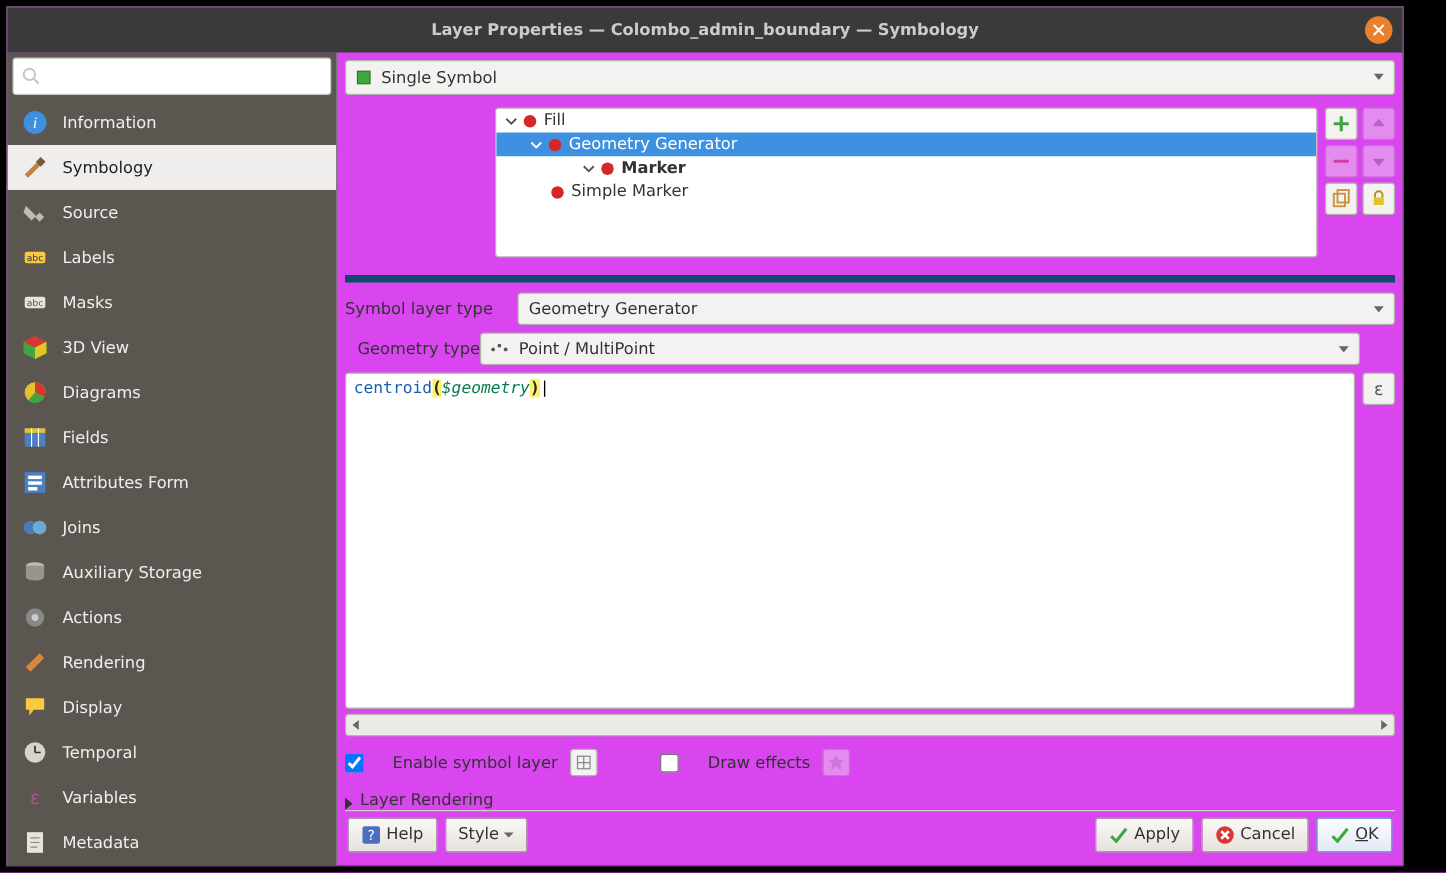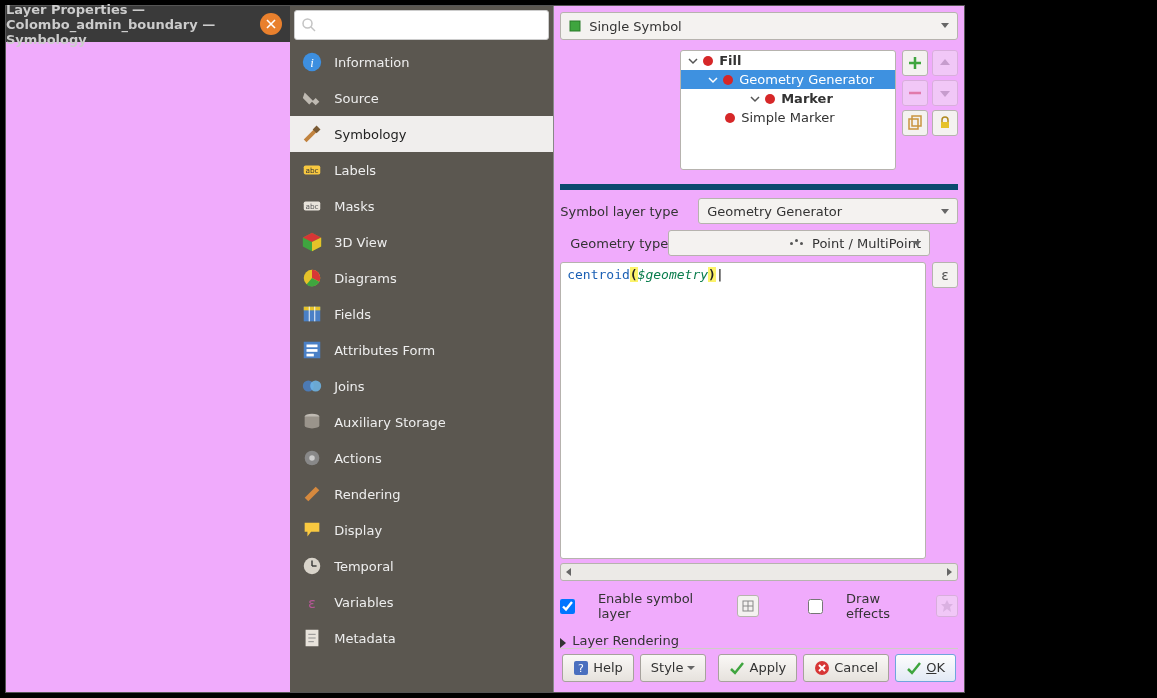--- a/index.html
+++ b/index.html
@@ -1,17 +1,17 @@
 <!DOCTYPE html>
 <html><head>
 <meta charset="utf-8">
 <style>
 * { box-sizing: border-box; margin: 0; padding: 0; }
 body { font-family: "DejaVu Sans", "Liberation Sans", Arial, sans-serif; font-size: 13px; background: #000; color: #333; width: 1157px; height: 698px; overflow: hidden; }
-.window { width: 960px; height: 688px; margin: 5px; background: #f0abfc; border: 1px solid #555; position: relative; display: flex; flex-direction: row; }
+.window { width: 1118px; height: 688px; margin: 5px; background: #d946ef; border: 1px solid #555; position: relative; display: flex; flex-direction: column; }
 .titlebar { height: 36px; background: #3a3a3a; color: #ccc; display: flex; align-items: center; justify-content: center; position: relative; font-weight: bold; }
 .titlebar-close { position: absolute; right: 8px; top: 7px; width: 22px; height: 22px; background: #e9802d; border-radius: 50%; display: flex; align-items: center; justify-content: center; color: #fff; font-weight: bold; cursor: pointer; }
 .body { display: flex; flex: 1; min-height: 0; }
 .sidebar { width: 264px; background: #5b5750; display: flex; flex-direction: column; border-right: 1px solid #888; }
 .search-row { background: #fff; height: 30px; border: 1px solid #ccc; margin: 4px; border-radius: 3px; display: flex; align-items: center; padding: 0 6px; }
 .search-row svg { width: 16px; height: 16px; opacity: 0.5; }
 .search-row input { flex: 1; border: none; outline: none; font-size: 13px; margin-left: 4px; }
 .sidebar-list { flex: 1; overflow: auto; }
 .sb-item { height: 36px; display: flex; align-items: center; padding: 0 10px; color: #eee; cursor: pointer; }
 .sb-item.active { background: #f0eeed; color: #222; }
@@ -83,36 +83,36 @@
       <div class="sidebar-list">
         <div class="sb-item">
             <span class="sb-icon">
               <svg class="qicon" viewBox="0 0 24 24">
                 <circle cx="12" cy="12" r="10" fill="#3d8fe0"></circle>
                 <text x="12" y="17" font-size="14" font-style="italic" fill="#fff" text-anchor="middle" font-family="serif">i</text>
               </svg>
             </span>
             <span>Information</span>
           </div>
-        <div class="sb-item">
-            <span class="sb-icon">
-              <svg class="qicon" viewBox="0 0 24 24">
-                <path d="M4 6 L13 15 L16 12 L20 16 L16 20 L12 16 L9 19 L2 12 Z" fill="#bfbab2"></path>
-              </svg>
-            </span>
-            <span>Source</span>
-          </div>
         <div class="sb-item active">
             <span class="sb-icon">
               <svg class="qicon" viewBox="0 0 24 24">
                 <path d="M3 18 L15 6 L18 9 L6 21 Z" fill="#c1833f"></path>
                 <rect x="14" y="4" width="6" height="6" fill="#7a5a34" transform="rotate(45 17 7)"></rect>
               </svg>
             </span>
             <span>Symbology</span>
+          </div>
+        <div class="sb-item">
+            <span class="sb-icon">
+              <svg class="qicon" viewBox="0 0 24 24">
+                <path d="M4 6 L13 15 L16 12 L20 16 L16 20 L12 16 L9 19 L2 12 Z" fill="#bfbab2"></path>
+              </svg>
+            </span>
+            <span>Source</span>
           </div>
         <div class="sb-item">
             <span class="sb-icon">
               <svg class="qicon" viewBox="0 0 24 24">
                 <rect x="3" y="7" width="18" height="10" rx="2" fill="#f9c940"></rect>
                 <text x="12" y="15" font-size="8" fill="#333" text-anchor="middle">abc</text>
               </svg>
             </span>
             <span>Labels</span>
           </div>
@@ -253,21 +253,21 @@
 
       <div class="tree-area">
         <div class="tree">
           <div class="tree-row" style="padding-left:6px;">
             <span class="tree-toggle">
                 <svg viewBox="0 0 10 10">
                   <path d="M1 3 L5 7 L9 3" fill="none" stroke="#555" stroke-width="1.5"></path>
                 </svg>
               </span>
             <span class="tree-dot"></span>
-            <span class="tree-label" style="font-weight:bold">Fill</span>
+            <span class="tree-label" style="font-weight:normal">Fill</span>
           </div>
           <div class="tree-row selected" style="padding-left:26px;">
             <span class="tree-toggle">
                 <svg viewBox="0 0 10 10">
                   <path d="M1 3 L5 7 L9 3" fill="none" stroke="#fff" stroke-width="1.5"></path>
                 </svg>
               </span>
             <span class="tree-dot"></span>
             <span class="tree-label">Geometry Generator</span>
           </div>
@@ -330,21 +330,21 @@
       <div class="panel">
         <div class="form-row">
           <span class="lbl">Symbol layer type</span>
           <div class="combo">
             <span>Geometry Generator</span>
             <div class="combo-arrow"></div>
           </div>
         </div>
         <div class="form-row">
           <span class="lbl narrow">Geometry type</span>
-          <div class="combo" style="margin-right:28px;justify-content:flex-end;">
+          <div class="combo" style="margin-right:28px;">
             <span class="pt-icon">
                 <span></span>
                 <span style="margin-top:-5px"></span>
                 <span></span>
               </span>
             <span>Point / MultiPoint</span>
             <div class="combo-arrow"></div>
           </div>
         </div>
         <div class="editor-wrap">

